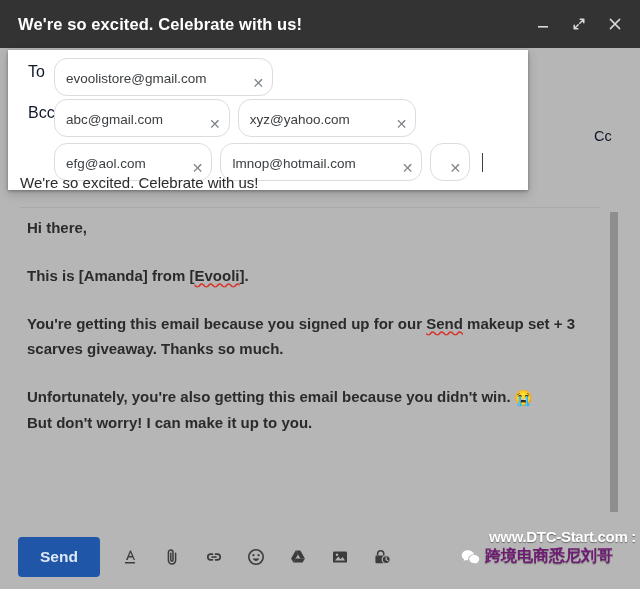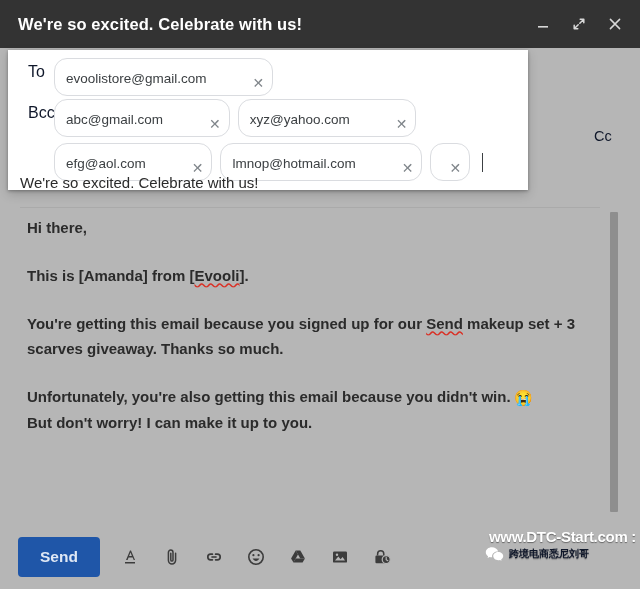--- a/index.html
+++ b/index.html
@@ -270,23 +270,23 @@
     gap: 5px;
     margin-top: 1px;
   }
   .wm-wechat {
     width: 19px;
     height: 16px;
     color: #ffffff;
     flex: 0 0 auto;
   }
   .wm-cn {
-    font-size: 10px;
+    font-size: 16px;
     font-weight: bold;
-    color: #0f172a;
+    color: #701a75;
     text-shadow: 0 1px 1px rgba(60,60,60,0.55);
     white-space: nowrap;
   }
 </style>
 </head>
 <body>
 
 <div class="compose-window">
 
   <div class="title-bar">

